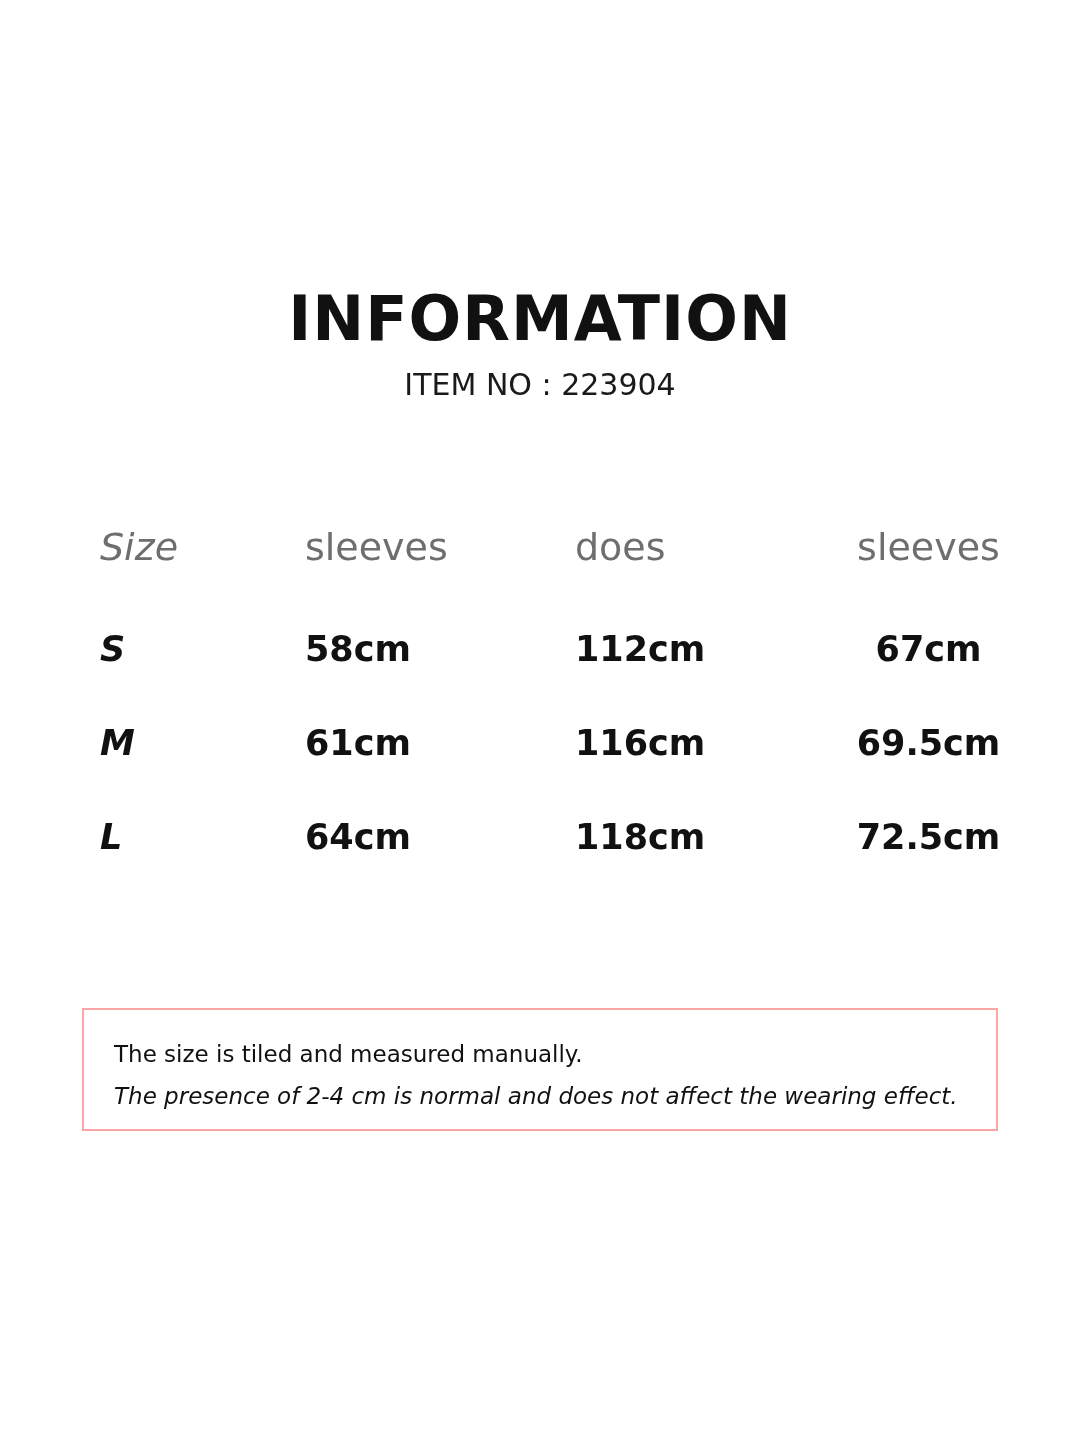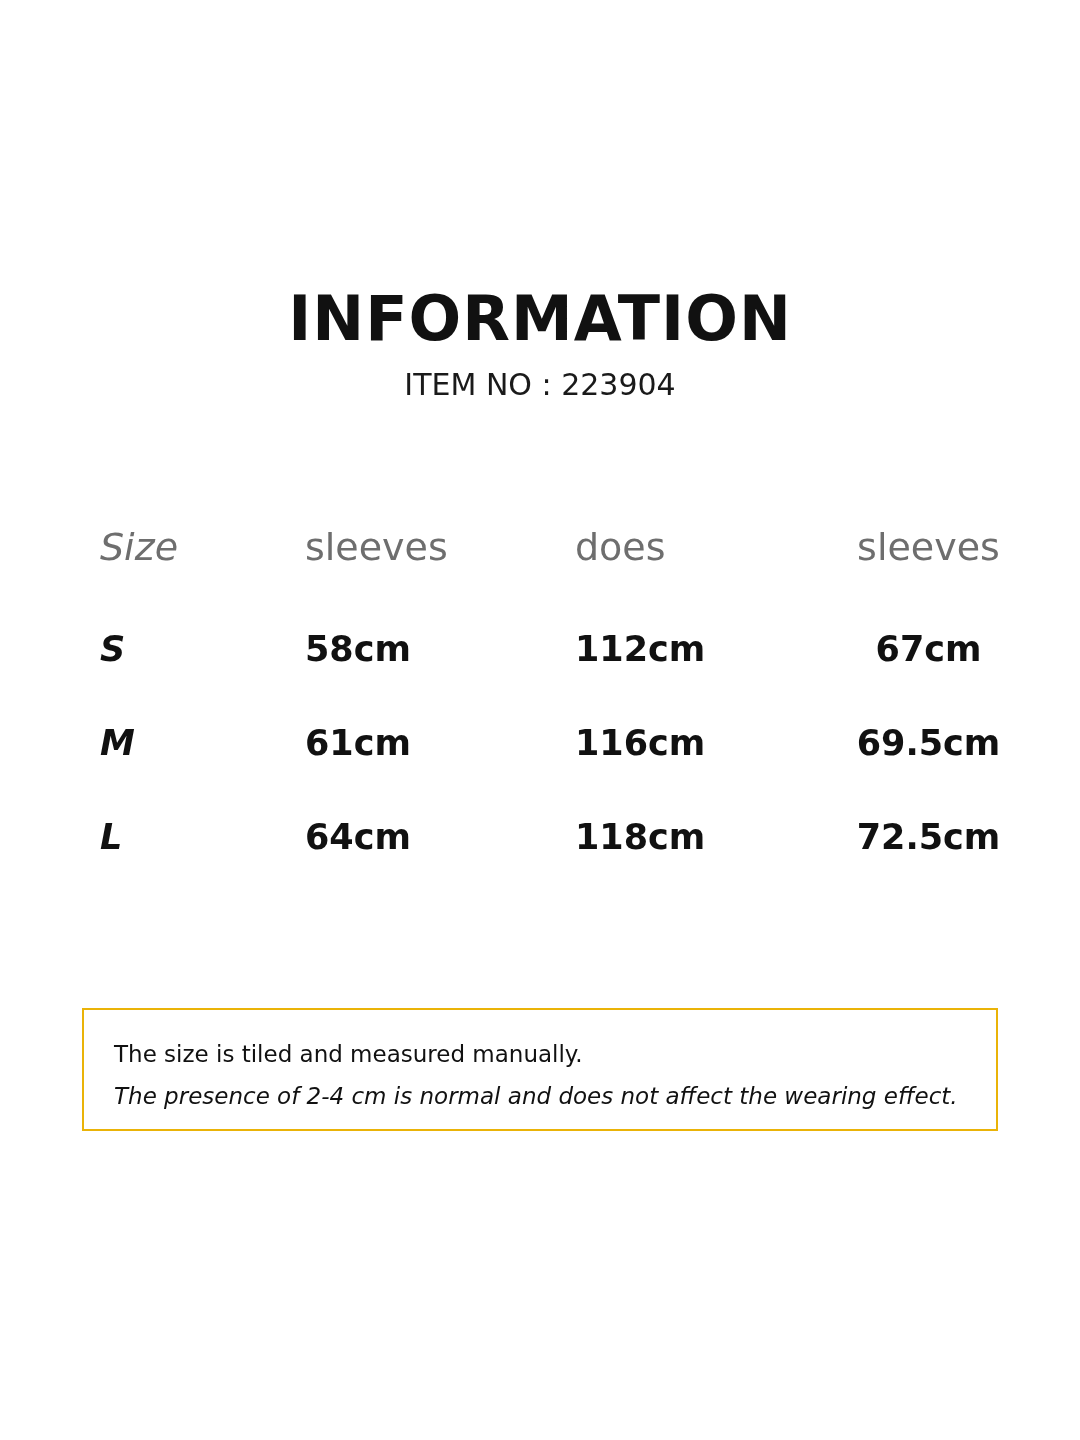--- a/index.html
+++ b/index.html
@@ -82,21 +82,21 @@
     height: 94px;
     line-height: 1;
   }
 
   .note-box {
     position: absolute;
     left: 82px;
     top: 1008px;
     width: 916px;
     height: 123px;
-    border: 2px solid #eab308;
+    border: 2px solid #fca5a5;
     box-sizing: border-box;
   }
 
   .note-line {
     position: absolute;
     left: 30px;
     font-size: 23px;
     font-weight: 400;
     color: #111111;
     line-height: 1;

